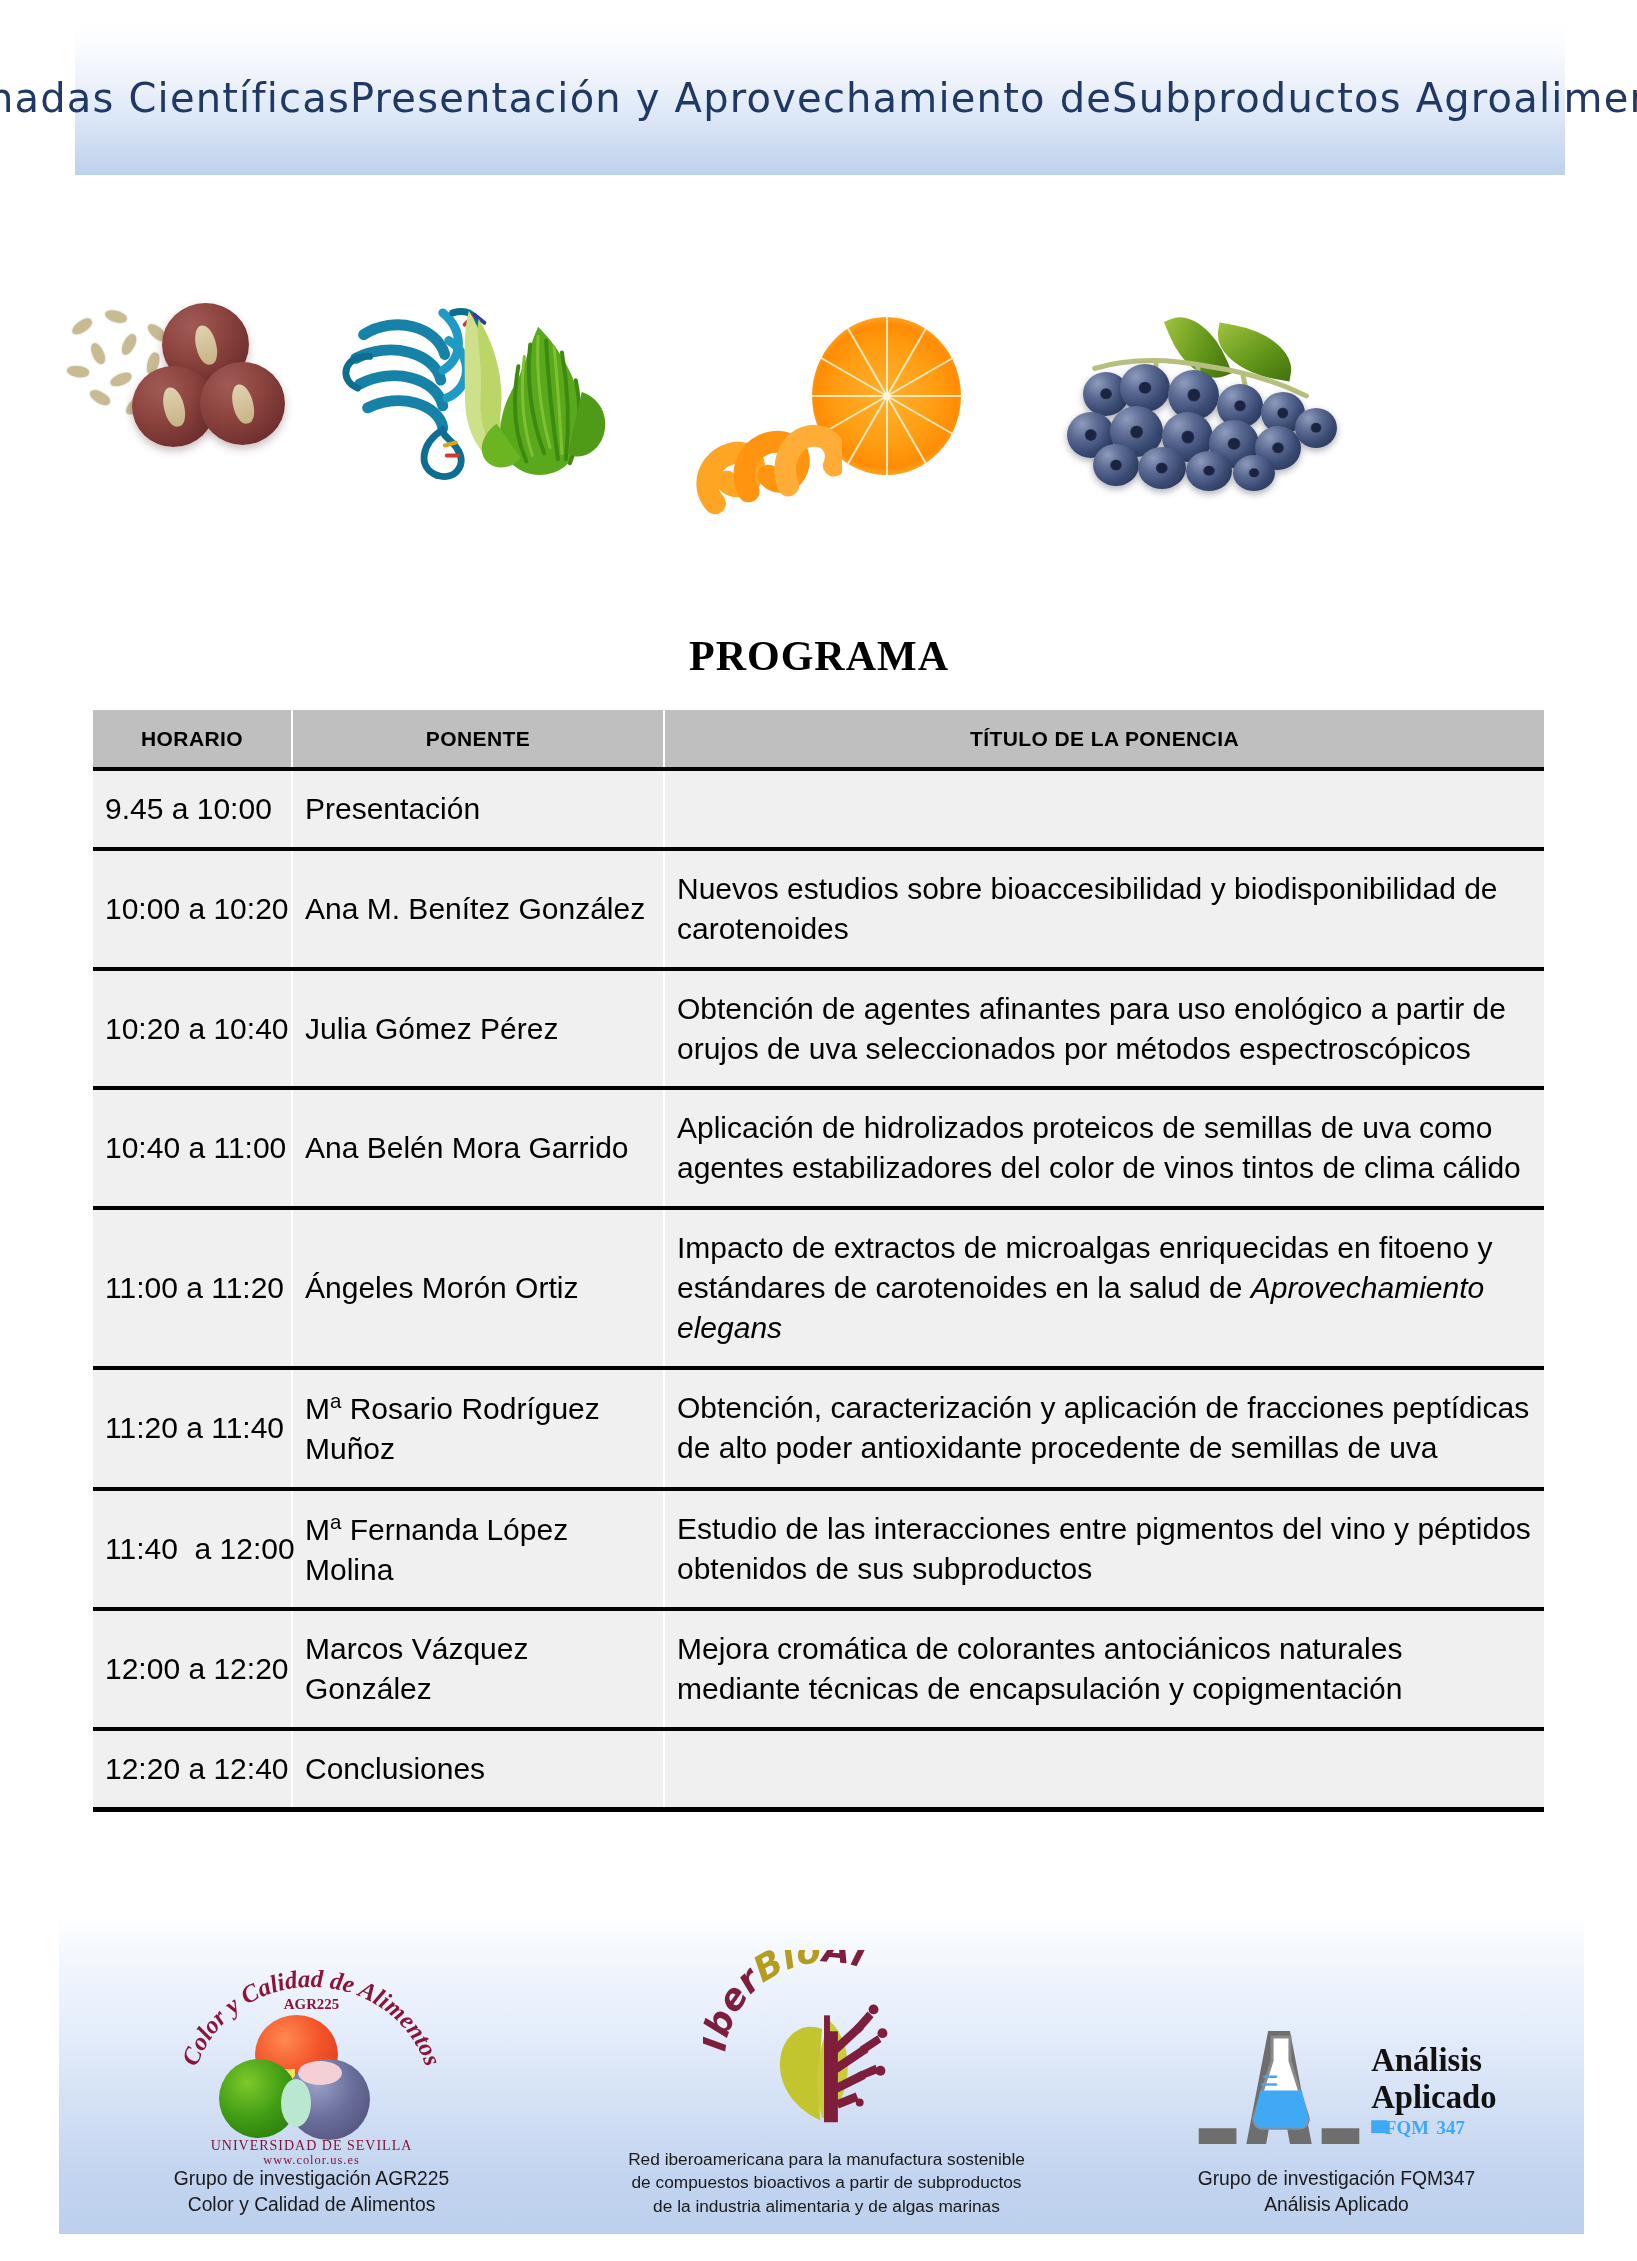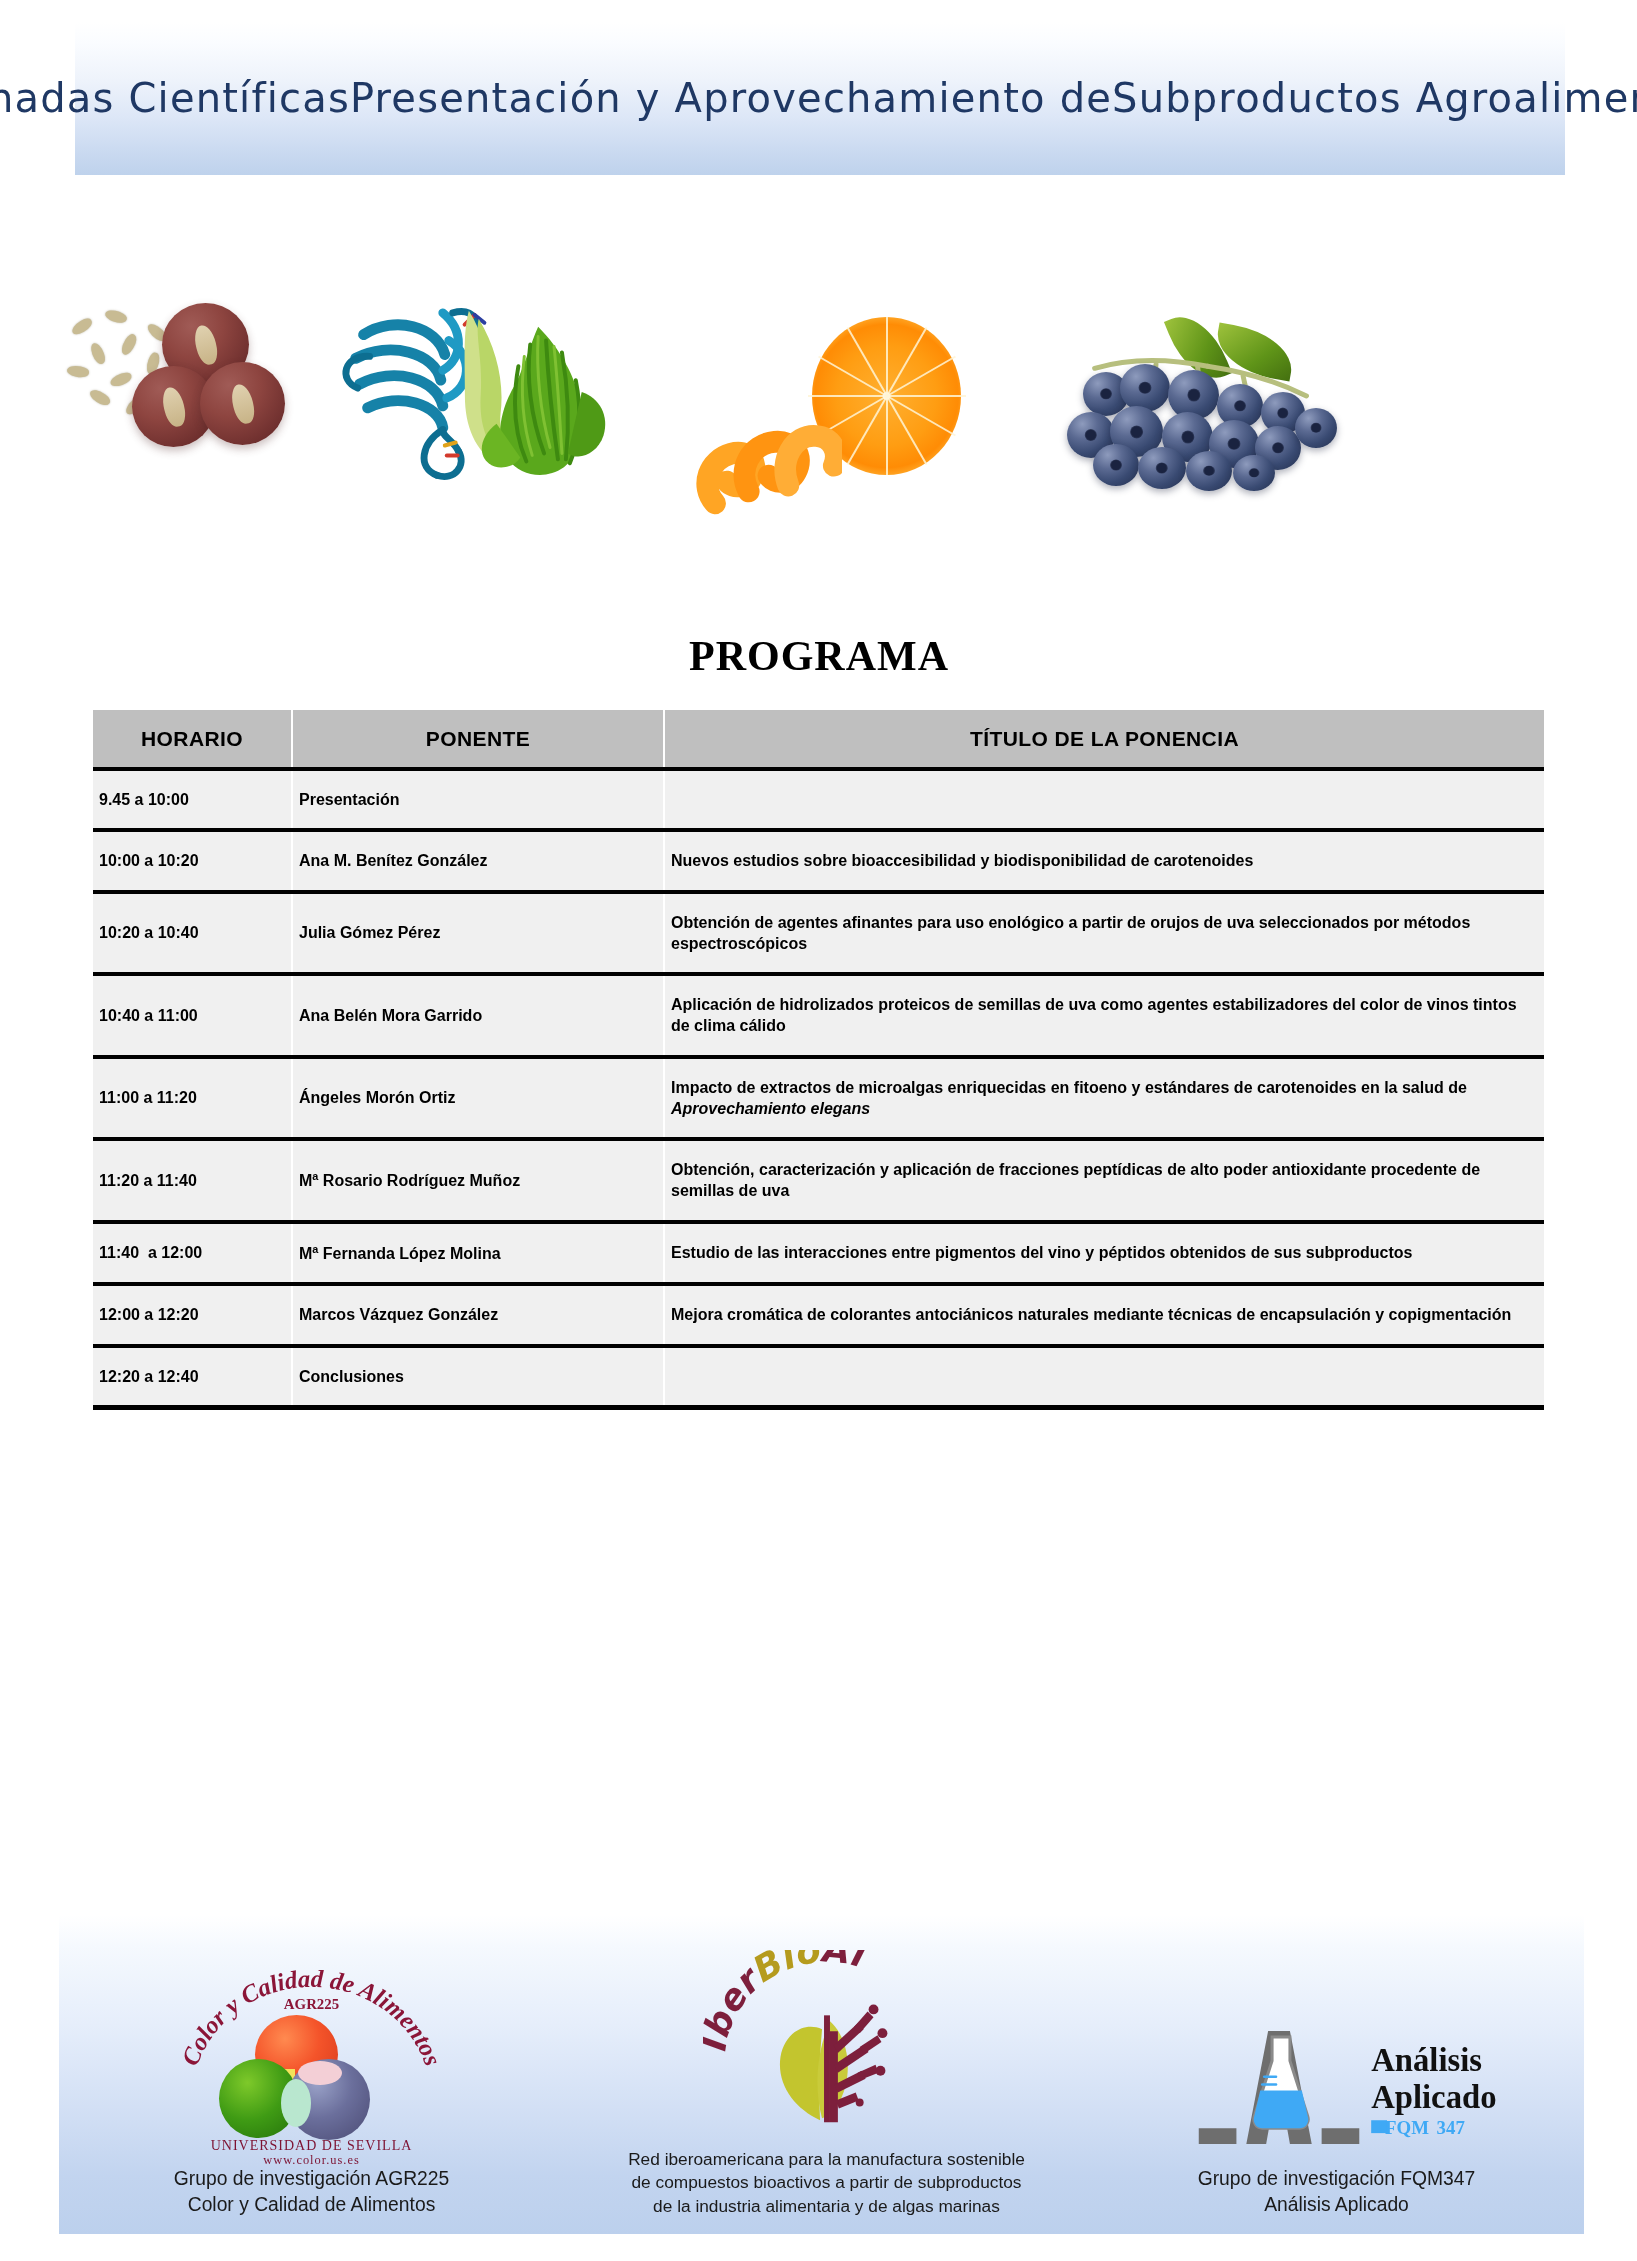--- a/index.html
+++ b/index.html
@@ -97,29 +97,28 @@
     padding:17px 6px 16px 6px;
     border-left:2px solid #ffffff;
     border-right:2px solid #ffffff;
     border-top:none; border-bottom:4px solid #000;
   }
   table.prog thead th:first-child { border-left:none; }
   table.prog thead th:last-child  { border-right:none; }
 
   table.prog tbody td {
     background:#f0f0f0;
-    font-size:16px;
+    font-size:30px;
     color:#000;
     vertical-align:middle;
-    padding:18px 6px;
+    padding:18px 12px;
     border-bottom:4px solid #000;
     border-left:2px solid #ffffff;
     border-right:2px solid #ffffff;
     line-height:1.33;
-    font-weight:bold;
   }
   table.prog tbody td:first-child { border-left:none; }
   table.prog tbody td:last-child  { border-right:none; }
   table.prog tbody tr:last-child td { border-bottom:5px solid #000; }
 
   td.time   { text-align:left;  padding-left:6px; white-space:pre; }
   td.spk    { text-align:left;  padding-left:10px; }
   td.title  { text-align:left;  padding-left:14px; padding-right:10px; }
   td.title em { font-style:italic; }
   .sup-a { font-size:.68em; vertical-align:super; }

